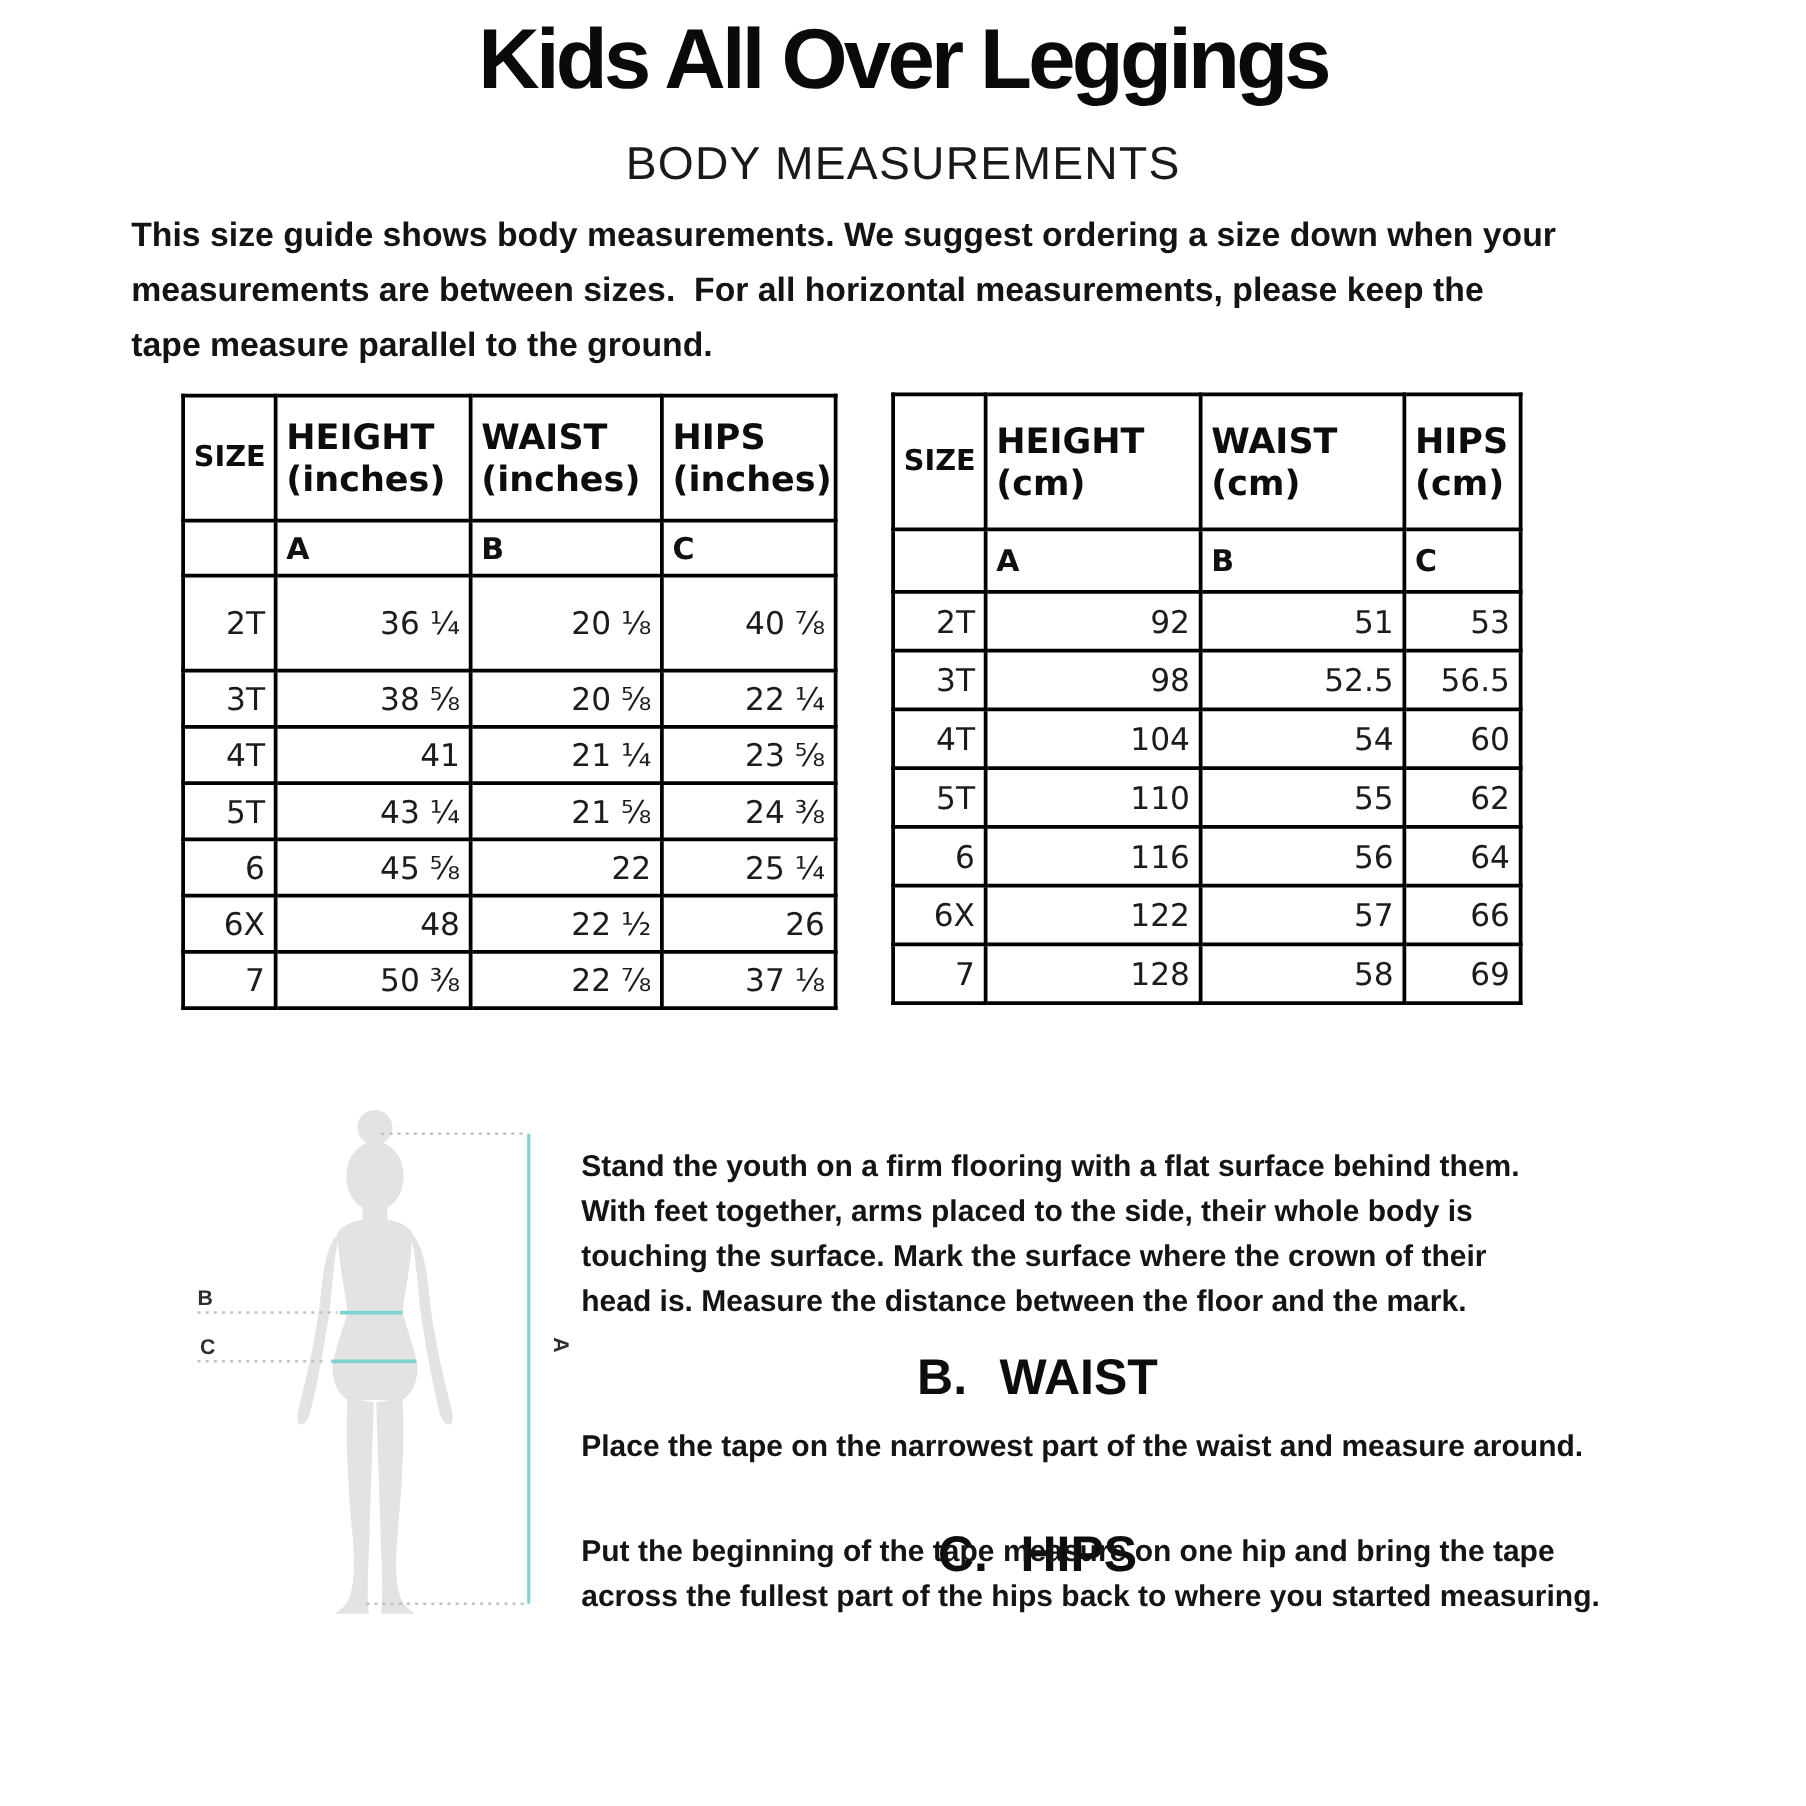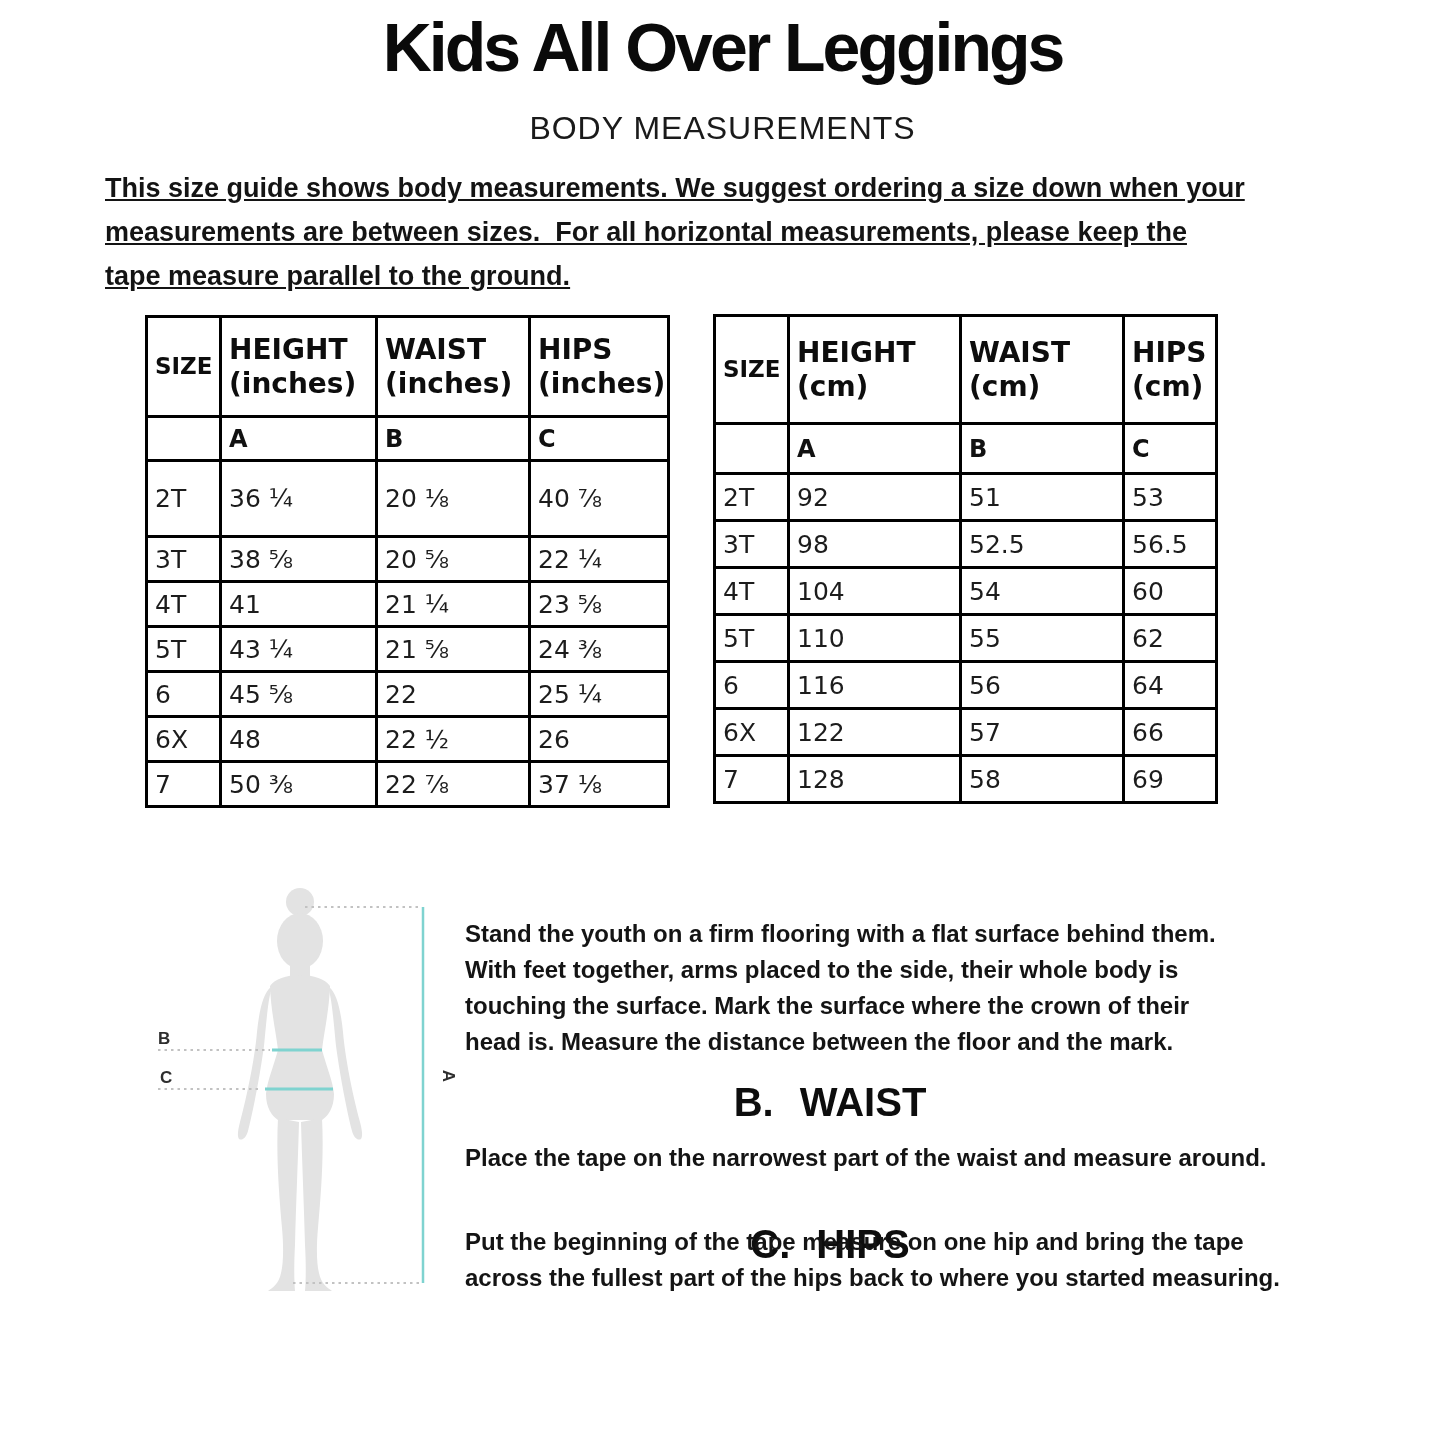--- a/index.html
+++ b/index.html
@@ -9,40 +9,40 @@
   }
   .page{position:absolute;inset:0;}
 
   
   .title{
     position:absolute;top:12px;left:0;width:1445px;text-align:center;margin:0;
     font-size:68px;font-weight:bold;letter-spacing:-3px;line-height:1.05;color:#0a0a0a;
   }
   .subtitle{
     position:absolute;top:110px;left:0;width:1445px;text-align:center;
-    font-size:32px;font-weight:400;letter-spacing:1px;color:#1a1a1a;
+    font-size:37px;font-weight:400;letter-spacing:1px;color:#1a1a1a;
   }
 
   
   .intro{
     position:absolute;left:105px;top:166px;width:1290px;margin:0;
-    font-size:27px;font-weight:bold;line-height:44px;white-space:pre-wrap;color:#141414;text-decoration:underline;
+    font-size:27px;font-weight:bold;line-height:44px;white-space:pre-wrap;color:#141414;
   }
 
   
   table.size-table{
     position:absolute;border-collapse:collapse;table-layout:fixed;background:#fff;
     font-family:"DejaVu Sans","Liberation Sans",sans-serif;
     border-radius:11px;
   }
   .size-table th,.size-table td{border:3px solid #000;padding:2px 7px;text-align:left;vertical-align:middle;overflow:hidden;}
   .size-table thead th{font-size:28px;font-weight:bold;line-height:1.18;white-space:pre-line;color:#0d0d0d;}
   .size-table thead th.size-h{font-size:23px;}
   .size-table tr.letters td{font-weight:bold;font-size:24px;}
-  .size-table tr.data td{font-size:25px;font-weight:normal;color:#1c1c1c;}
+  .size-table tr.data td{font-size:25px;font-weight:normal;color:#1c1c1c;text-align:right;}
 
   .table-inches{left:145px;top:315px;width:525px;}
   .table-inches th:nth-child(1){width:57px;}
   .table-inches th:nth-child(2){width:139px;}
   .table-inches th:nth-child(3){width:136px;}
   .table-inches thead tr{height:100px;}
   .table-inches tr.letters{height:44px;}
   .table-inches tr.data{height:45px;}
   .table-inches tbody tr:nth-child(2){height:76px;}
 

